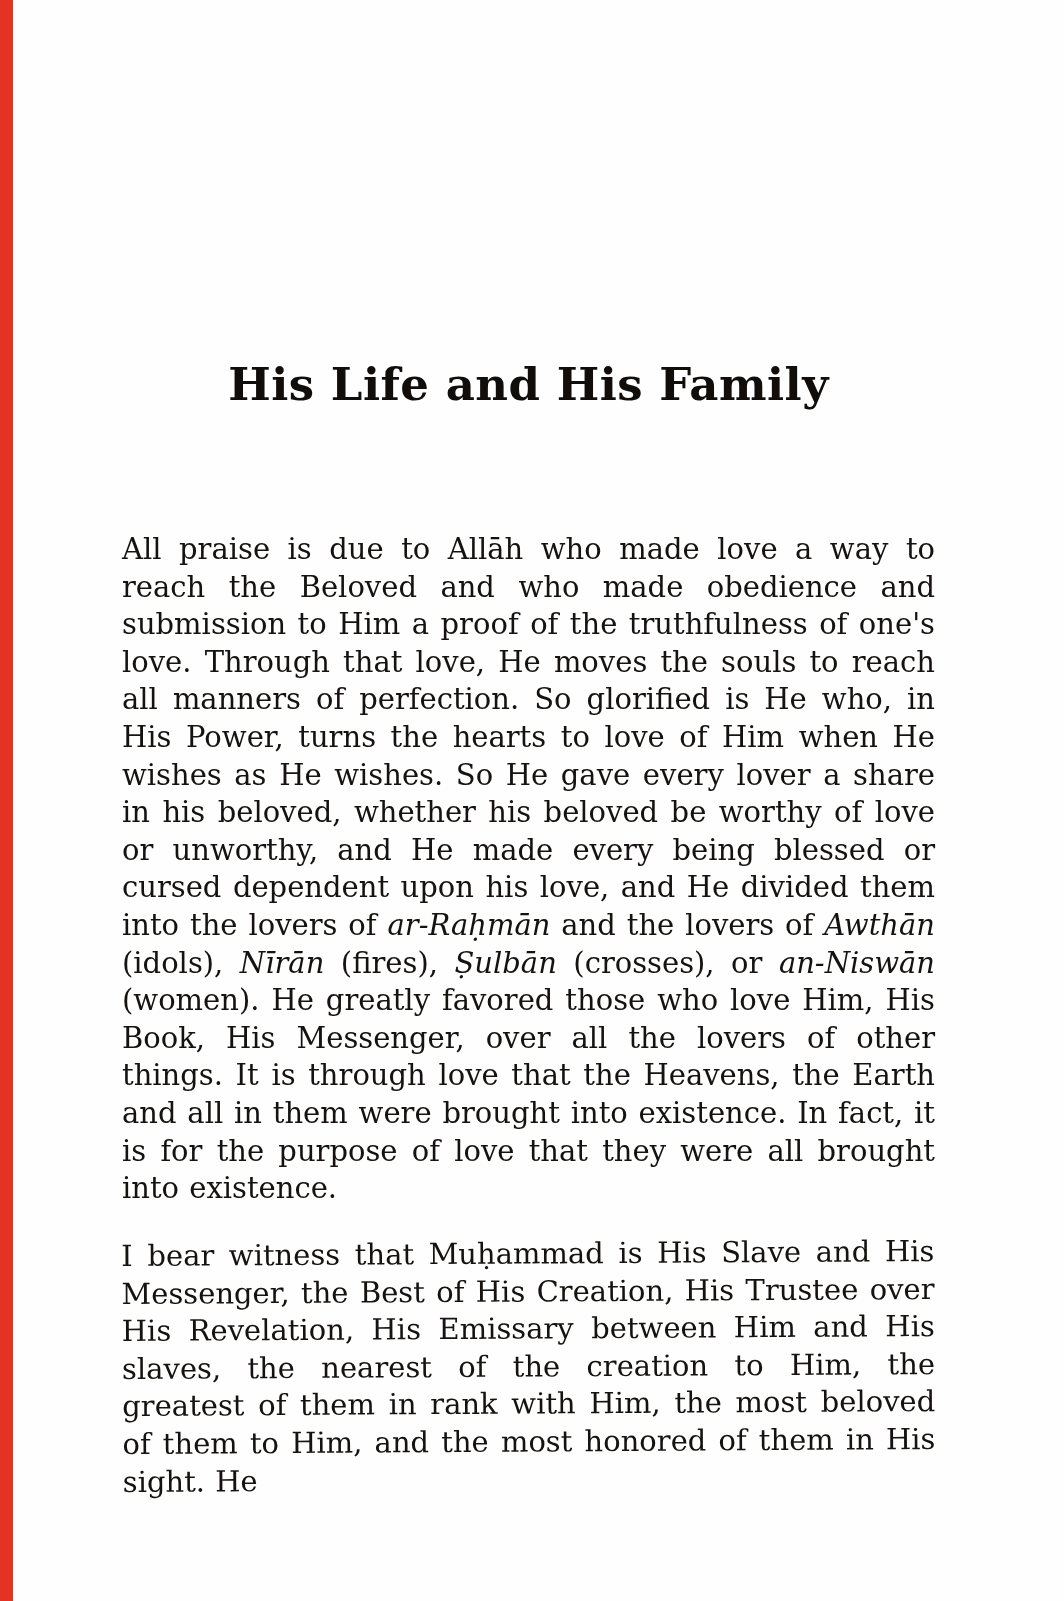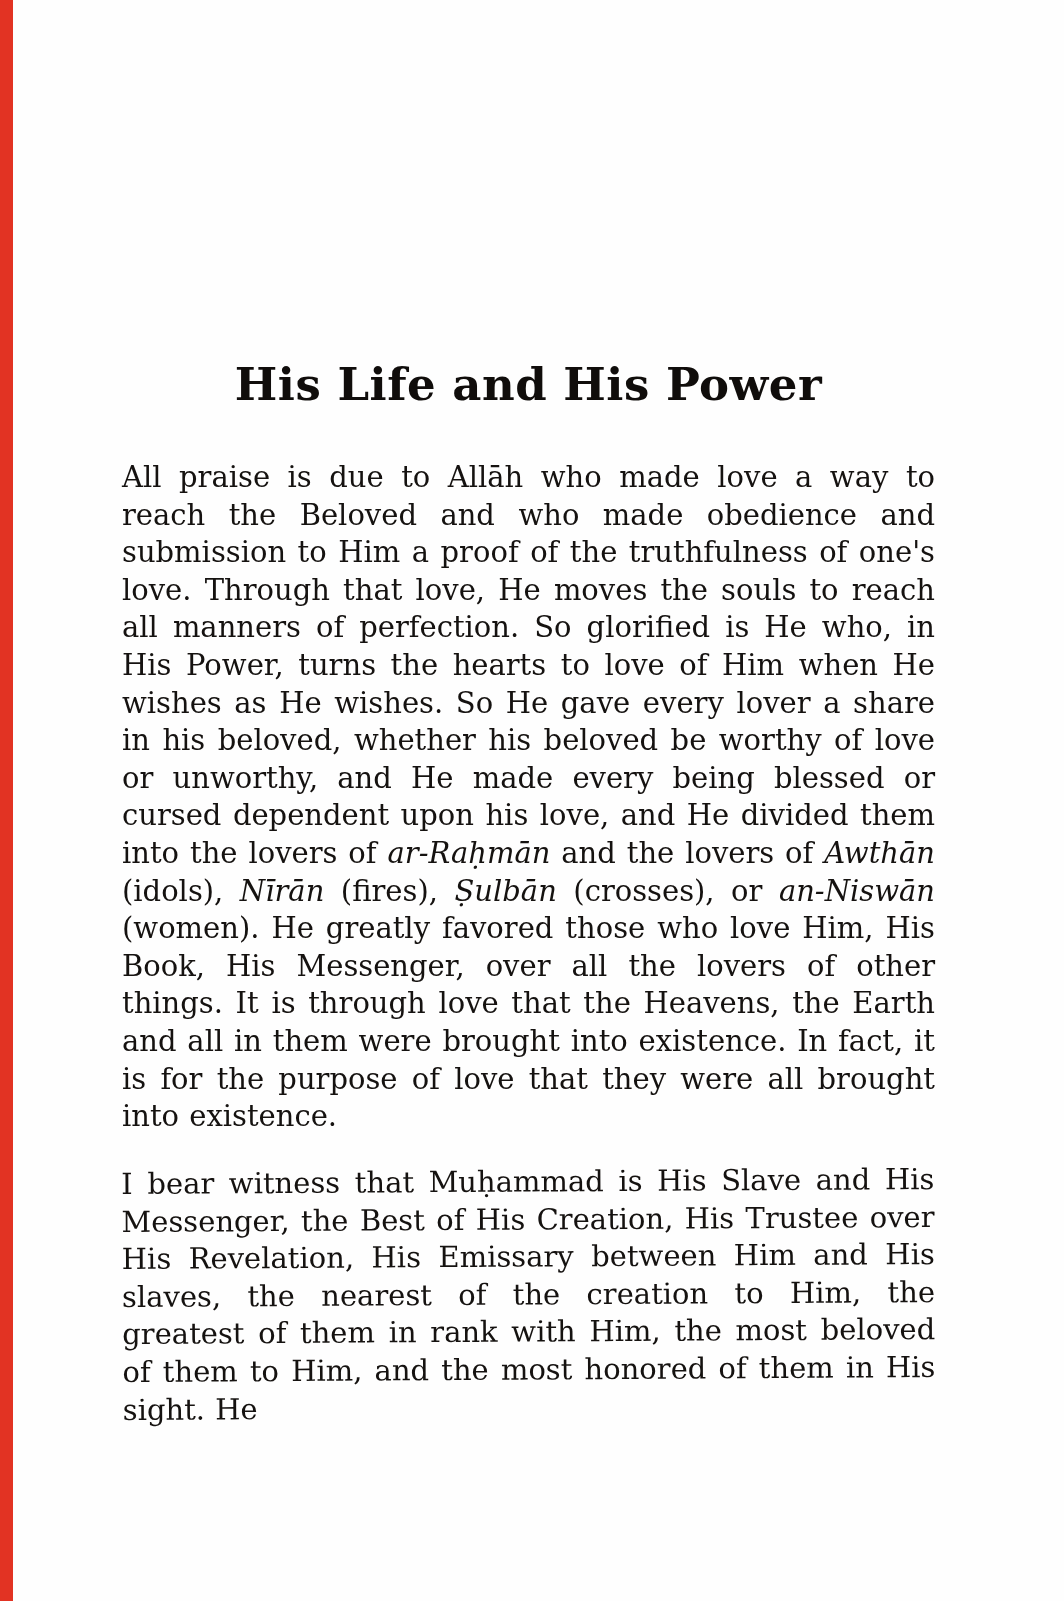--- a/index.html
+++ b/index.html
@@ -35,21 +35,21 @@
     margin: 0;
     padding: 0;
     margin-top: 358px;
     text-align: center;
     font-size: 45px;
     font-weight: bold;
     letter-spacing: 0.5px;
     color: #100d0b;
   }
   .body-text {
-    margin-top: 48px;
+    margin-top: 120px;
   }
   p.para {
     margin: 0 0 30px 0;
     font-size: 29px;
     line-height: 37.6px;
     text-align: justify;
     text-justify: inter-word;
     word-spacing: 1px;
   }
   p.para em {
@@ -59,19 +59,19 @@
     transform: rotate(-0.35deg);
     transform-origin: left center;
   }
 </style>
 </head>
 <body>
 
 <div class="page">
   <div class="spine-stripe"></div>
   <div class="content">
-    <h1 class="page-title">His Life and His Power</h1>
+    <h1 class="page-title">His Life and His Family</h1>
     <div class="body-text">
       <p class="para para-1"><span>All praise is due to Allāh who made love a way to reach the Beloved and who made obedience and submission to Him a proof of the truthfulness of one's love. Through that love, He moves the souls to reach all manners of perfection. So glorified is He who, in His Power, turns the hearts to love of Him when He wishes as He wishes. So He gave every lover a share in his beloved, whether his beloved be worthy of love or unworthy, and He made every being blessed or cursed dependent upon his love, and He divided them into the lovers of </span><em>ar-Raḥmān</em><span> and the lovers of </span><em>Awthān</em><span> (idols), </span><em>Nīrān</em><span> (fires), </span><em>Ṣulbān</em><span> (crosses), or </span><em>an-Niswān</em><span> (women). He greatly favored those who love Him, His Book, His Messenger, over all the lovers of other things. It is through love that the Heavens, the Earth and all in them were brought into existence. In fact, it is for the purpose of love that they were all brought into existence.</span></p>
       <p class="para para-2"><span>I bear witness that Muḥammad is His Slave and His Messenger, the Best of His Creation, His Trustee over His Revelation, His Emissary between Him and His slaves, the nearest of the creation to Him, the greatest of them in rank with Him, the most beloved of them to Him, and the most honored of them in His sight. He</span></p>
     </div>
   </div>
 </div>
 
 </body></html>

